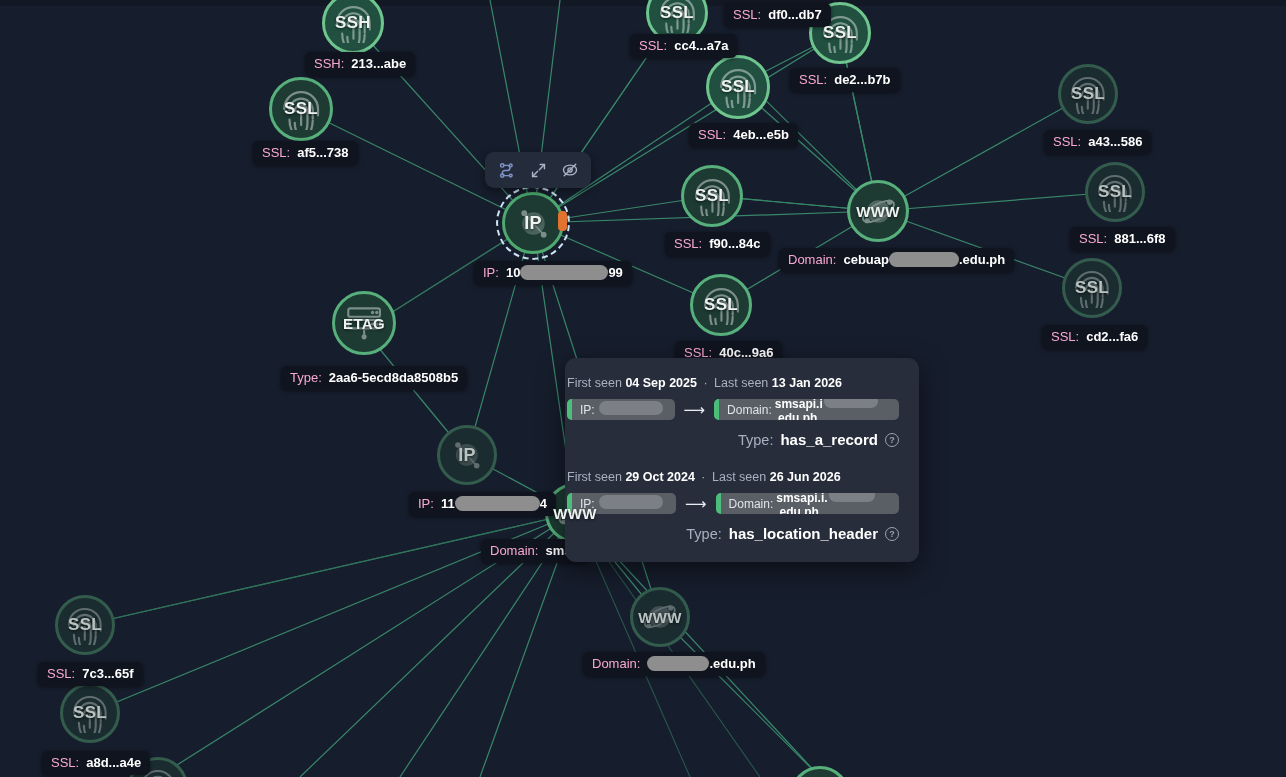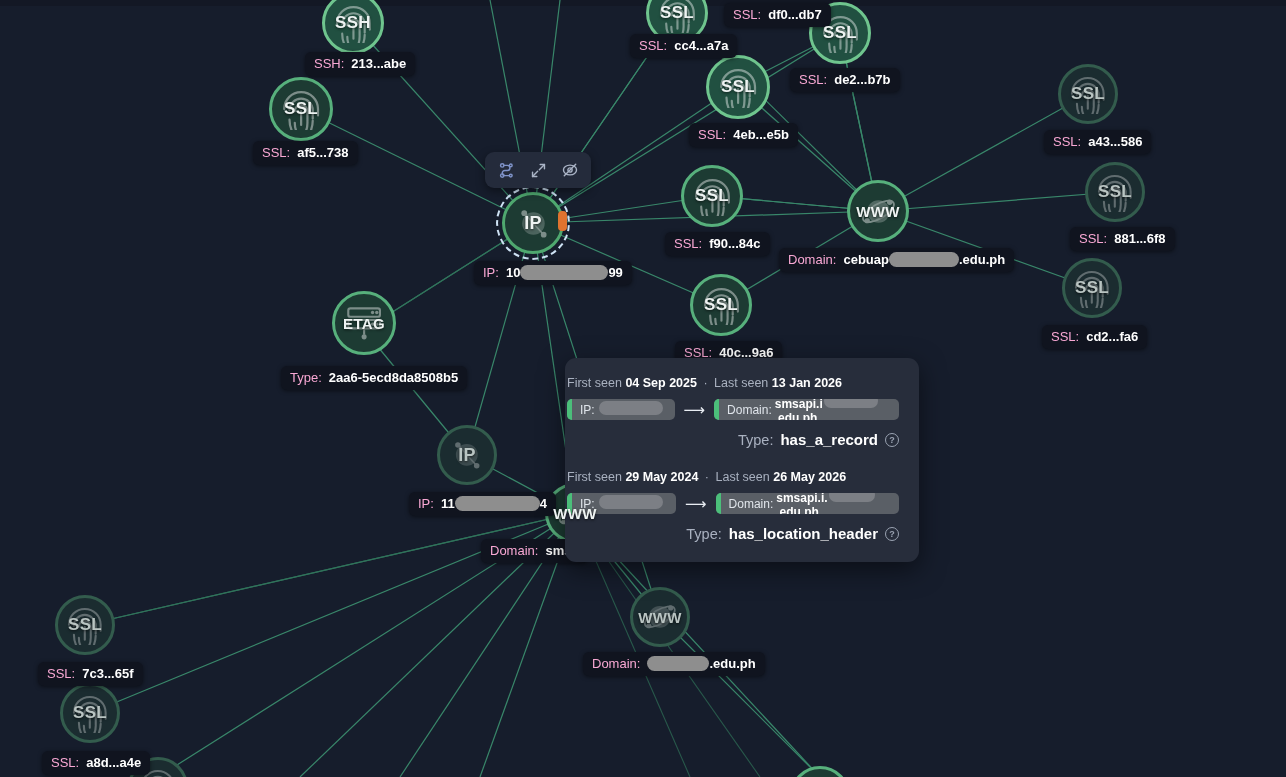--- a/index.html
+++ b/index.html
@@ -529,24 +529,24 @@
      </div>
      <div class="typeline">
        <span>Type:</span>
        <b>has_a_record</b>
        <span class="qmark">?</span>
      </div>
       </div>
       <div>
         <div class="seenline">
        <span>First seen</span>
-       <b>29 May 2024</b>
+       <b>29 Oct 2024</b>
        <span class="dot">·</span>
        <span>Last seen</span>
-       <b>26 May 2026</b>
+       <b>26 Jun 2026</b>
      </div>
      <div class="chiprow">
        <div class="chip">
             <span class="bar"></span>
             <span class="ck">IP:</span>
             <span class="cv">10<span class="cred" style="width:64px"></span>9</span>
           </div>
        <span class="arrow">⟶</span>
        <div class="chip">
             <span class="bar"></span>

